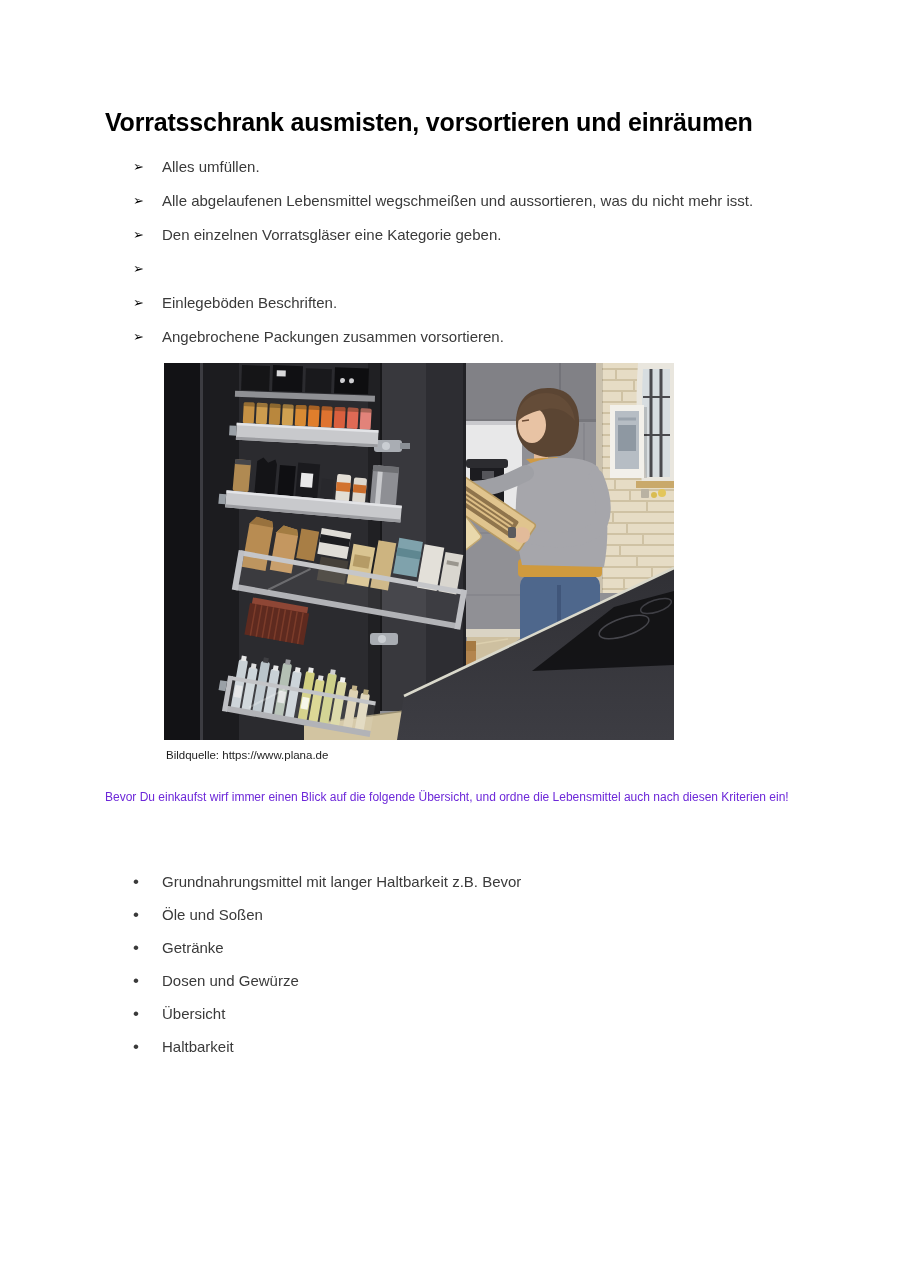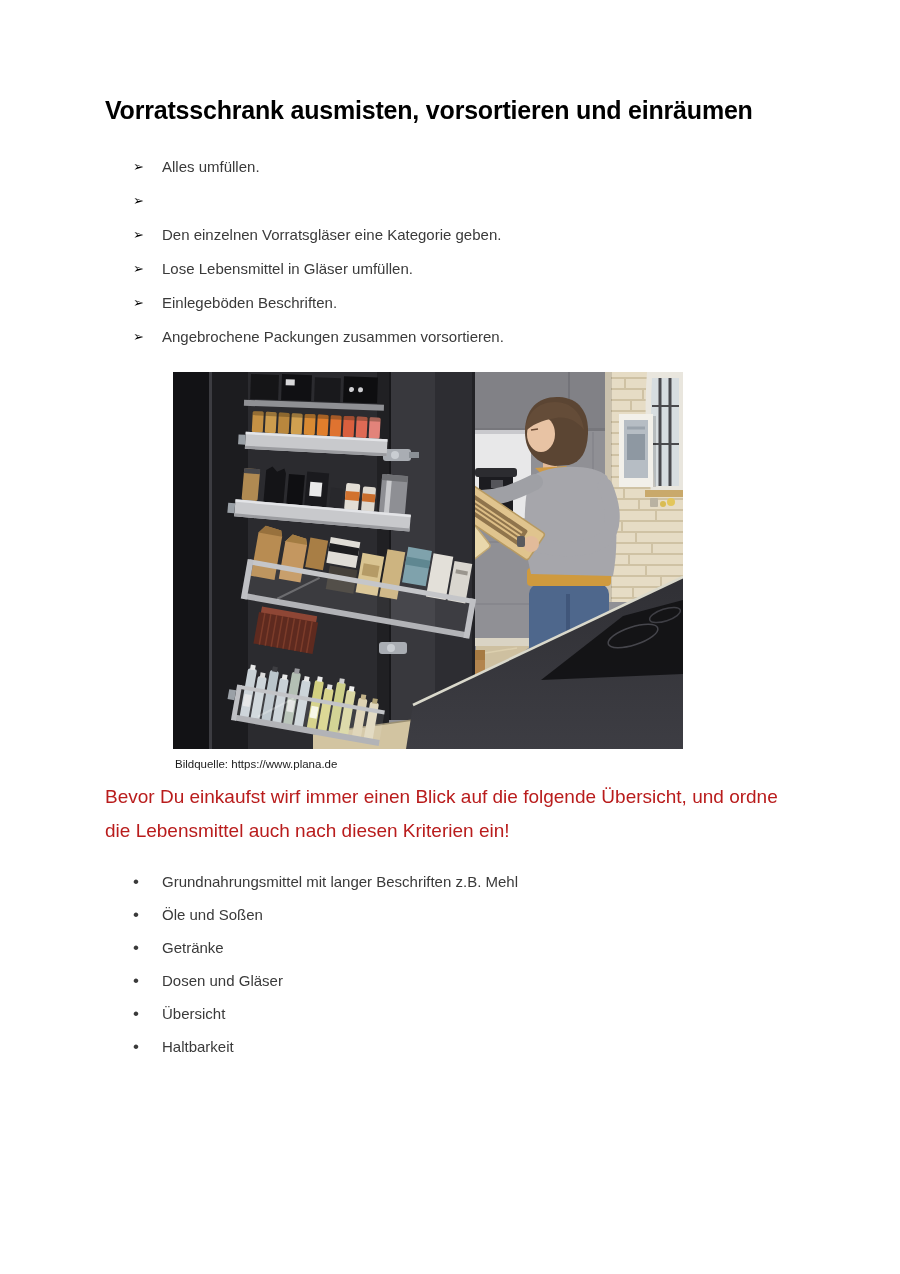--- a/index.html
+++ b/index.html
@@ -1,60 +1,60 @@
 <!DOCTYPE html>
 <html><head>
 <meta charset="utf-8">
 <style>
   html,body{margin:0;padding:0;background:#ffffff;}
   .page{
     position:relative;width:900px;height:1274px;background:#ffffff;overflow:hidden;
     font-family:"Liberation Sans",sans-serif;color:#3a3a3a;
   }
   .doc-title{
-    position:absolute;left:105px;top:96px;margin:0;
+    position:absolute;left:105px;top:108px;margin:0;
     font-size:25px;font-weight:700;color:#000;letter-spacing:-0.2px;white-space:nowrap;
   }
   ul.plain{list-style:none;margin:0;padding:0;position:absolute;}
   .arrow-list{left:133px;top:156px;width:720px;}
   .arrow-list li{display:flex;align-items:flex-start;margin:0 0 13px 0;line-height:21px;font-size:15px;color:#3a3a3a;}
   .arrow-marker{flex:0 0 29px;font-size:13px;color:#000;line-height:21px;}
   .dot-list{left:133px;top:872px;width:600px;}
   .dot-list li{display:flex;align-items:flex-start;margin:0 0 13px 0;line-height:20px;font-size:15px;color:#3a3a3a;}
   .dot-marker{flex:0 0 29px;font-size:17px;line-height:19px;color:#3a3a3a;}
-  figure.photo{position:absolute;left:160px;top:359px;margin:13px;width:510px;}
+  figure.photo{position:absolute;left:160px;top:359px;margin:4px;width:510px;}
   figure.photo svg{display:block;}
   figcaption{margin:9px 0 0 2px;font-size:11.5px;color:#1c1c1c;}
   .intro{
     position:absolute;left:105px;top:780px;width:700px;margin:0;
-    font-size:19px;line-height:34px;color:#b91c1c;
+    font-size:12px;line-height:34px;color:#6d28d9;
   }
 </style>
 </head>
 <body>
 
 <div class="page">
 
   <h1 class="doc-title">Vorratsschrank ausmisten, vorsortieren und einräumen</h1>
 
   <ul class="plain arrow-list">
     <li>
       <span class="arrow-marker">➢</span>
       <span>Alles umfüllen.</span>
     </li>
     <li>
       <span class="arrow-marker">➢</span>
+      <span>Alle abgelaufenen Lebensmittel wegschmeißen und aussortieren, was du nicht mehr isst.</span>
     </li>
     <li>
       <span class="arrow-marker">➢</span>
       <span>Den einzelnen Vorratsgläser eine Kategorie geben.</span>
     </li>
     <li>
       <span class="arrow-marker">➢</span>
-      <span>Lose Lebensmittel in Gläser umfüllen.</span>
     </li>
     <li>
       <span class="arrow-marker">➢</span>
       <span>Einlegeböden Beschriften.</span>
     </li>
     <li>
       <span class="arrow-marker">➢</span>
       <span>Angebrochene Packungen zusammen vorsortieren.</span>
     </li>
   </ul>
@@ -317,33 +317,33 @@
       </g>
     </svg>
     <figcaption>Bildquelle: https://www.plana.de</figcaption>
   </figure>
 
   <p class="intro">Bevor Du einkaufst wirf immer einen Blick auf die folgende Übersicht, und ordne die Lebensmittel auch nach diesen Kriterien ein!</p>
 
   <ul class="plain dot-list">
     <li>
       <span class="dot-marker">•</span>
-      <span>Grundnahrungsmittel mit langer Beschriften z.B. Mehl</span>
+      <span>Grundnahrungsmittel mit langer Haltbarkeit z.B. Bevor</span>
     </li>
     <li>
       <span class="dot-marker">•</span>
       <span>Öle und Soßen</span>
     </li>
     <li>
       <span class="dot-marker">•</span>
       <span>Getränke</span>
     </li>
     <li>
       <span class="dot-marker">•</span>
-      <span>Dosen und Gläser</span>
+      <span>Dosen und Gewürze</span>
     </li>
     <li>
       <span class="dot-marker">•</span>
       <span>Übersicht</span>
     </li>
     <li>
       <span class="dot-marker">•</span>
       <span>Haltbarkeit</span>
     </li>
   </ul>

